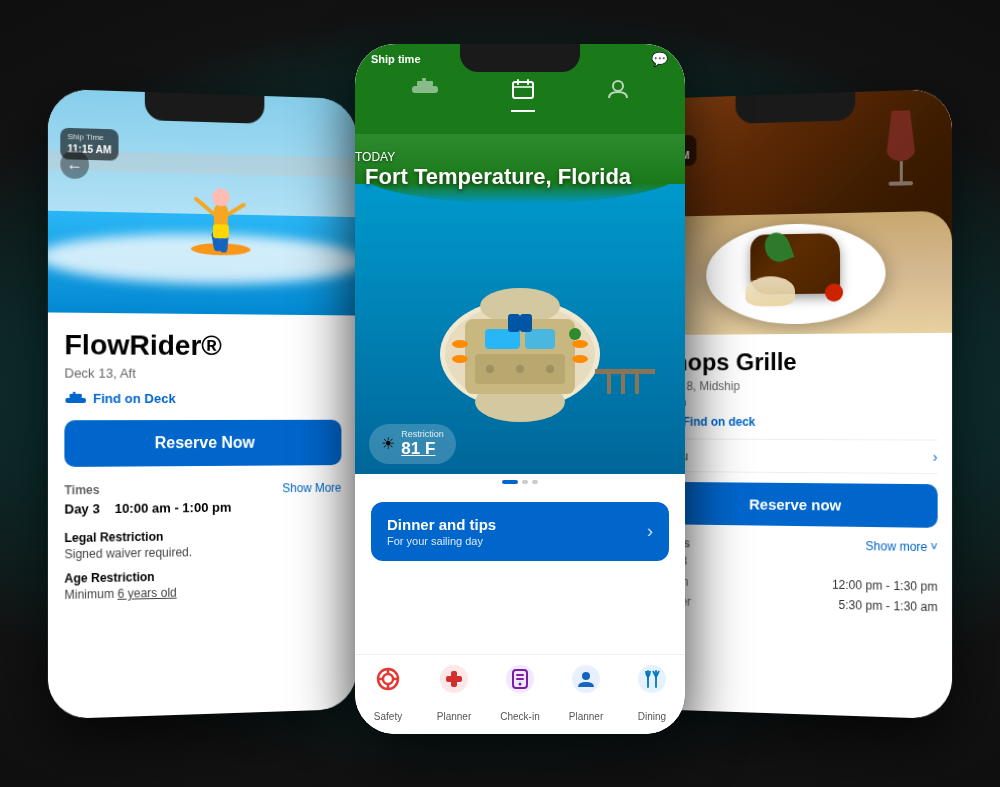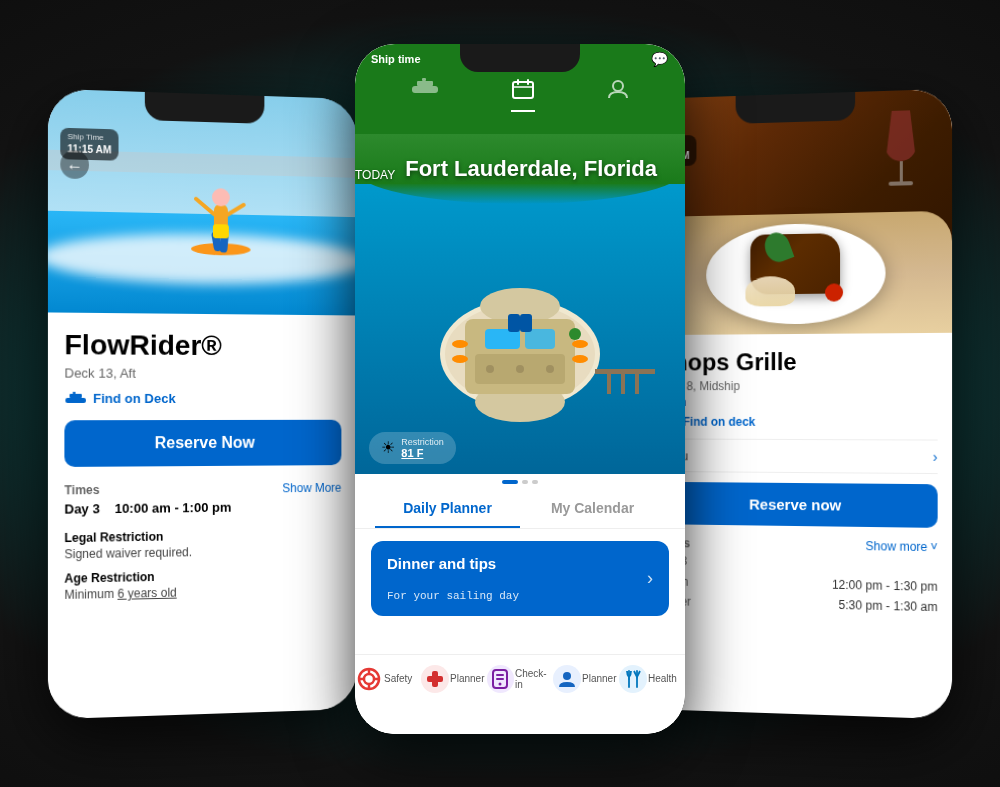--- a/index.html
+++ b/index.html
@@ -282,22 +282,21 @@
     }
 
     .hints-title {
       font-size: 15px;
       font-weight: 700;
     }
 
     .hints-sub {
       font-size: 11px;
       opacity: 0.85;
-      margin-top: 18px;
-      font-family: Liberation Mono, monospace;
+      margin-top: 2px;
     }
 
     .hints-chevron {
       font-size: 18px;
       opacity: 0.8;
     }
 
     .bottom-nav {
       position: absolute;
       bottom: 0;
@@ -307,23 +306,23 @@
       background: white;
       border-top: 1px solid #eee;
       display: flex;
       align-items: flex-start;
       padding-top: 10px;
     }
 
     .bottom-nav-item {
       flex: 1;
       display: flex;
-      flex-direction: row;
-      align-items: center;
-      gap: 1px;
+      flex-direction: column;
+      align-items: center;
+      gap: 18px;
       font-size: 10px;
       color: #555;
     }
 
     .bottom-icon {
       width: 28px;
       height: 28px;
       border-radius: 50%;
       display: flex;
       align-items: center;
@@ -621,23 +620,23 @@
                 <path d="M2 20 Q2 14 11 14 Q20 14 20 20" fill="none" stroke="white" stroke-width="2"></path>
               </svg>
             </div>
           </div>
         </div>
 
         <div class="center-hero">
 
           <div style="position:absolute;top:0;left:0;right:0;height:70px;background:linear-gradient(180deg,#2d8a2d 0%,#1a7a1a 70%,transparent 100%);border-radius:0 0 60% 60%;z-index:1;"></div>
 
-          <div style="position:absolute;top:0;left:0;right:0;display:flex;flex-direction:row;align-items:flex-end;z-index:2;padding-top:22px;">
+          <div style="position:absolute;top:0;left:0;right:0;display:flex;flex-direction:column;align-items:flex-start;z-index:2;padding-top:16px;">
             <span style="color:white;font-size:12px;font-weight:500;text-shadow:0 1px 3px rgba(0,0,0,0.5);">TODAY</span>
-            <span style="color:white;font-size:22px;font-weight:900;text-shadow:0 2px 4px rgba(0,0,0,0.5);text-align:center;line-height:1.2;padding:0 10px;">Fort Lauderdale, Florida</span>
+            <span style="color:white;font-size:22px;font-weight:900;text-shadow:0 2px 4px rgba(0,0,0,0.5);text-align:center;line-height:1.2;padding:0 10px;">Fort Temperature, Florida</span>
           </div>
 
           <div style="position:absolute;top:50px;left:0;right:0;bottom:0;background:linear-gradient(180deg,#0099CC 0%,#006699 100%);"></div>
 
           <svg style="position:absolute;bottom:50px;left:50%;transform:translateX(-50%)" width="200" height="170" viewBox="0 0 200 170">
 
             <ellipse cx="100" cy="100" rx="80" ry="55" fill="#f0e8d0"></ellipse>
 
             <ellipse cx="100" cy="100" rx="75" ry="50" fill="#e8dcc0"></ellipse>
 
@@ -669,35 +668,31 @@
 
           <div style="position:absolute;bottom:100px;right:30px;width:60px;height:5px;background:#8B7355;z-index:2;"></div>
           <div style="position:absolute;bottom:80px;right:46px;width:4px;height:25px;background:#8B7355;"></div>
           <div style="position:absolute;bottom:80px;right:60px;width:4px;height:25px;background:#8B7355;"></div>
           <div style="position:absolute;bottom:80px;right:74px;width:4px;height:25px;background:#8B7355;"></div>
 
           <div style="position:absolute;bottom:10px;left:14px;background:rgba(255,255,255,0.2);border-radius:20px;padding:5px 12px;display:flex;align-items:center;gap:6px;z-index:3;">
             <span style="font-size:16px;">☀</span>
             <div>
               <div style="font-size:9px;color:rgba(255,255,255,0.85);">Restriction</div>
-              <div style="font-size:11px;font-weight:700;color:white;text-decoration:underline;">81 F</div>
+              <div style="font-size:17px;font-weight:700;color:white;text-decoration:underline;">81 F</div>
             </div>
           </div>
         </div>
 
         <div class="scroll-indicator">
           <div class="scroll-dot scroll-dot-active"></div>
           <div class="scroll-dot"></div>
           <div class="scroll-dot"></div>
         </div>
 
-        <div class="tabs-row">
-          <div class="tab-item tab-active">Daily Planner</div>
-          <div class="tab-item">My Calendar</div>
-        </div>
 
         <div class="hints-card">
           <div>
             <div class="hints-title">Dinner and tips</div>
             <div class="hints-sub">For your sailing day</div>
           </div>
           <div class="hints-chevron">›</div>
         </div>
 
         <div class="bottom-nav">
@@ -746,21 +741,21 @@
           <div class="bottom-nav-item">
             <div class="bottom-icon" style="background:#e3f2fd;">
               <svg width="20" height="20" viewBox="0 0 20 20">
                 <line x1="6" y1="2" x2="6" y2="10" stroke="#0277bd" stroke-width="1.8" stroke-linecap="round"></line>
                 <path d="M4 2 Q4 6 6 8 Q8 6 8 2" fill="none" stroke="#0277bd" stroke-width="1.8"></path>
                 <line x1="6" y1="10" x2="6" y2="18" stroke="#0277bd" stroke-width="1.8" stroke-linecap="round"></line>
                 <line x1="14" y1="2" x2="14" y2="18" stroke="#0277bd" stroke-width="1.8" stroke-linecap="round"></line>
                 <path d="M11 2 L14 8 L17 2" fill="none" stroke="#0277bd" stroke-width="1.8"></path>
               </svg>
             </div>
-            <span>Health</span>
+            <span>Dining</span>
           </div>
         </div>
 
       </div>
     </div>
   </div>
 
   <div class="phone phone-right">
     <div class="phone-inner">
       <div class="notch"></div>

